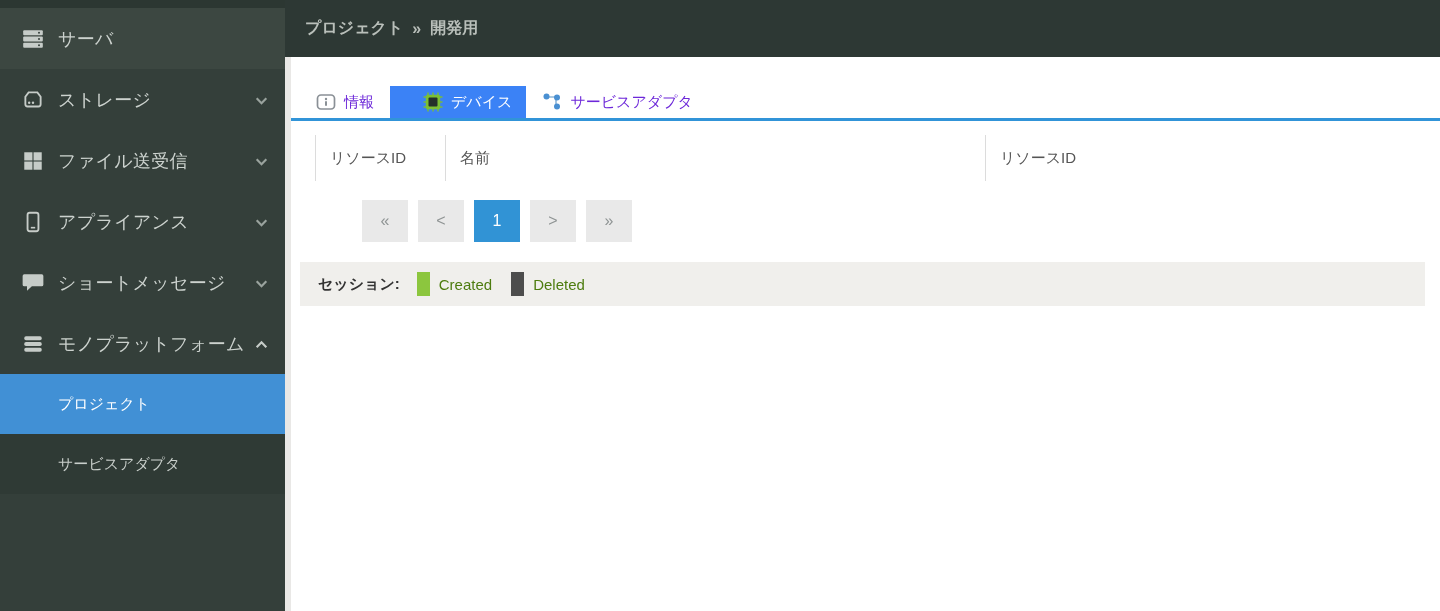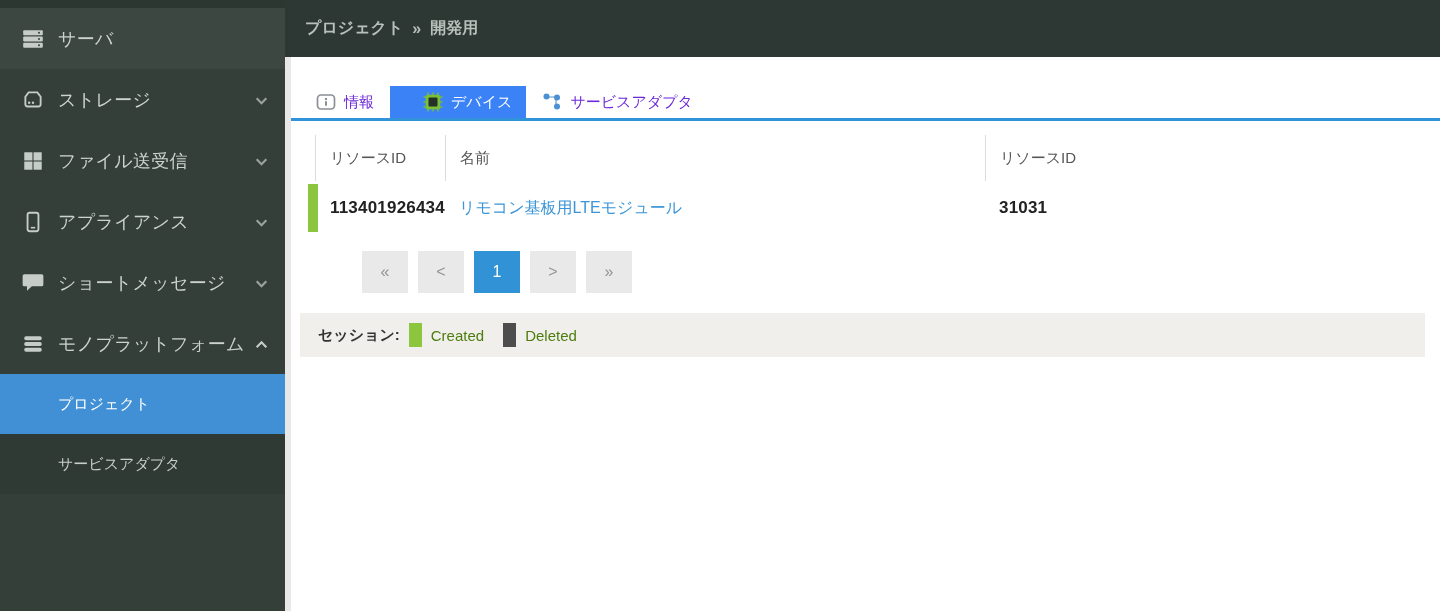--- a/index.html
+++ b/index.html
@@ -68,21 +68,21 @@
     width:46px; height:42px; background:#e9e9e9; color:#8f9494; font-size:16px;
     display:flex; align-items:center; justify-content:center; cursor:pointer; user-select:none;
   }
   .page-btn.current { background:#3193d5; color:#ffffff; }
 
   
   .legend {
     margin:20px 15px 0 9px; height:44px; background:#f0efec;
     display:flex; align-items:center; padding-left:18px; font-size:15px; gap:9px;
   }
-  .legend-title { font-weight:bold; color:#333; margin-right:0;text-align:right; }
+  .legend-title { font-weight:bold; color:#333; margin-right:8px;text-align:right; }
   .swatch { width:13px; height:24px; flex:none; }
   .swatch.created { background:#8cc63e; }
   .swatch.deleted { background:#4d4d4d; }
   .legend-label { color:#4d7c0f; margin-right:10px; }
 </style>
 </head>
 <body>
 
 <div class="sidebar">
   <div class="sidebar-topband"></div>
@@ -259,27 +259,20 @@
         <span>サービスアダプタ</span>
       </div>
     </div>
 
     <div class="table">
       <div class="thead">
         <div class="th th-1">リソースID</div>
         <div class="th th-2">名前</div>
         <div class="th th-3">リソースID</div>
       </div>
-      <div class="trow">
-        <div class="td td-1">113401926434</div>
-        <div class="td td-2">
-          <span class="row-link">リモコン基板用LTEモジュール</span>
-        </div>
-        <div class="td td-3">31031</div>
-      </div>
     </div>
 
     <div class="pager">
       <div class="page-btn">«</div>
       <div class="page-btn">&lt;</div>
       <div class="page-btn current">1</div>
       <div class="page-btn">&gt;</div>
       <div class="page-btn">»</div>
     </div>
 

